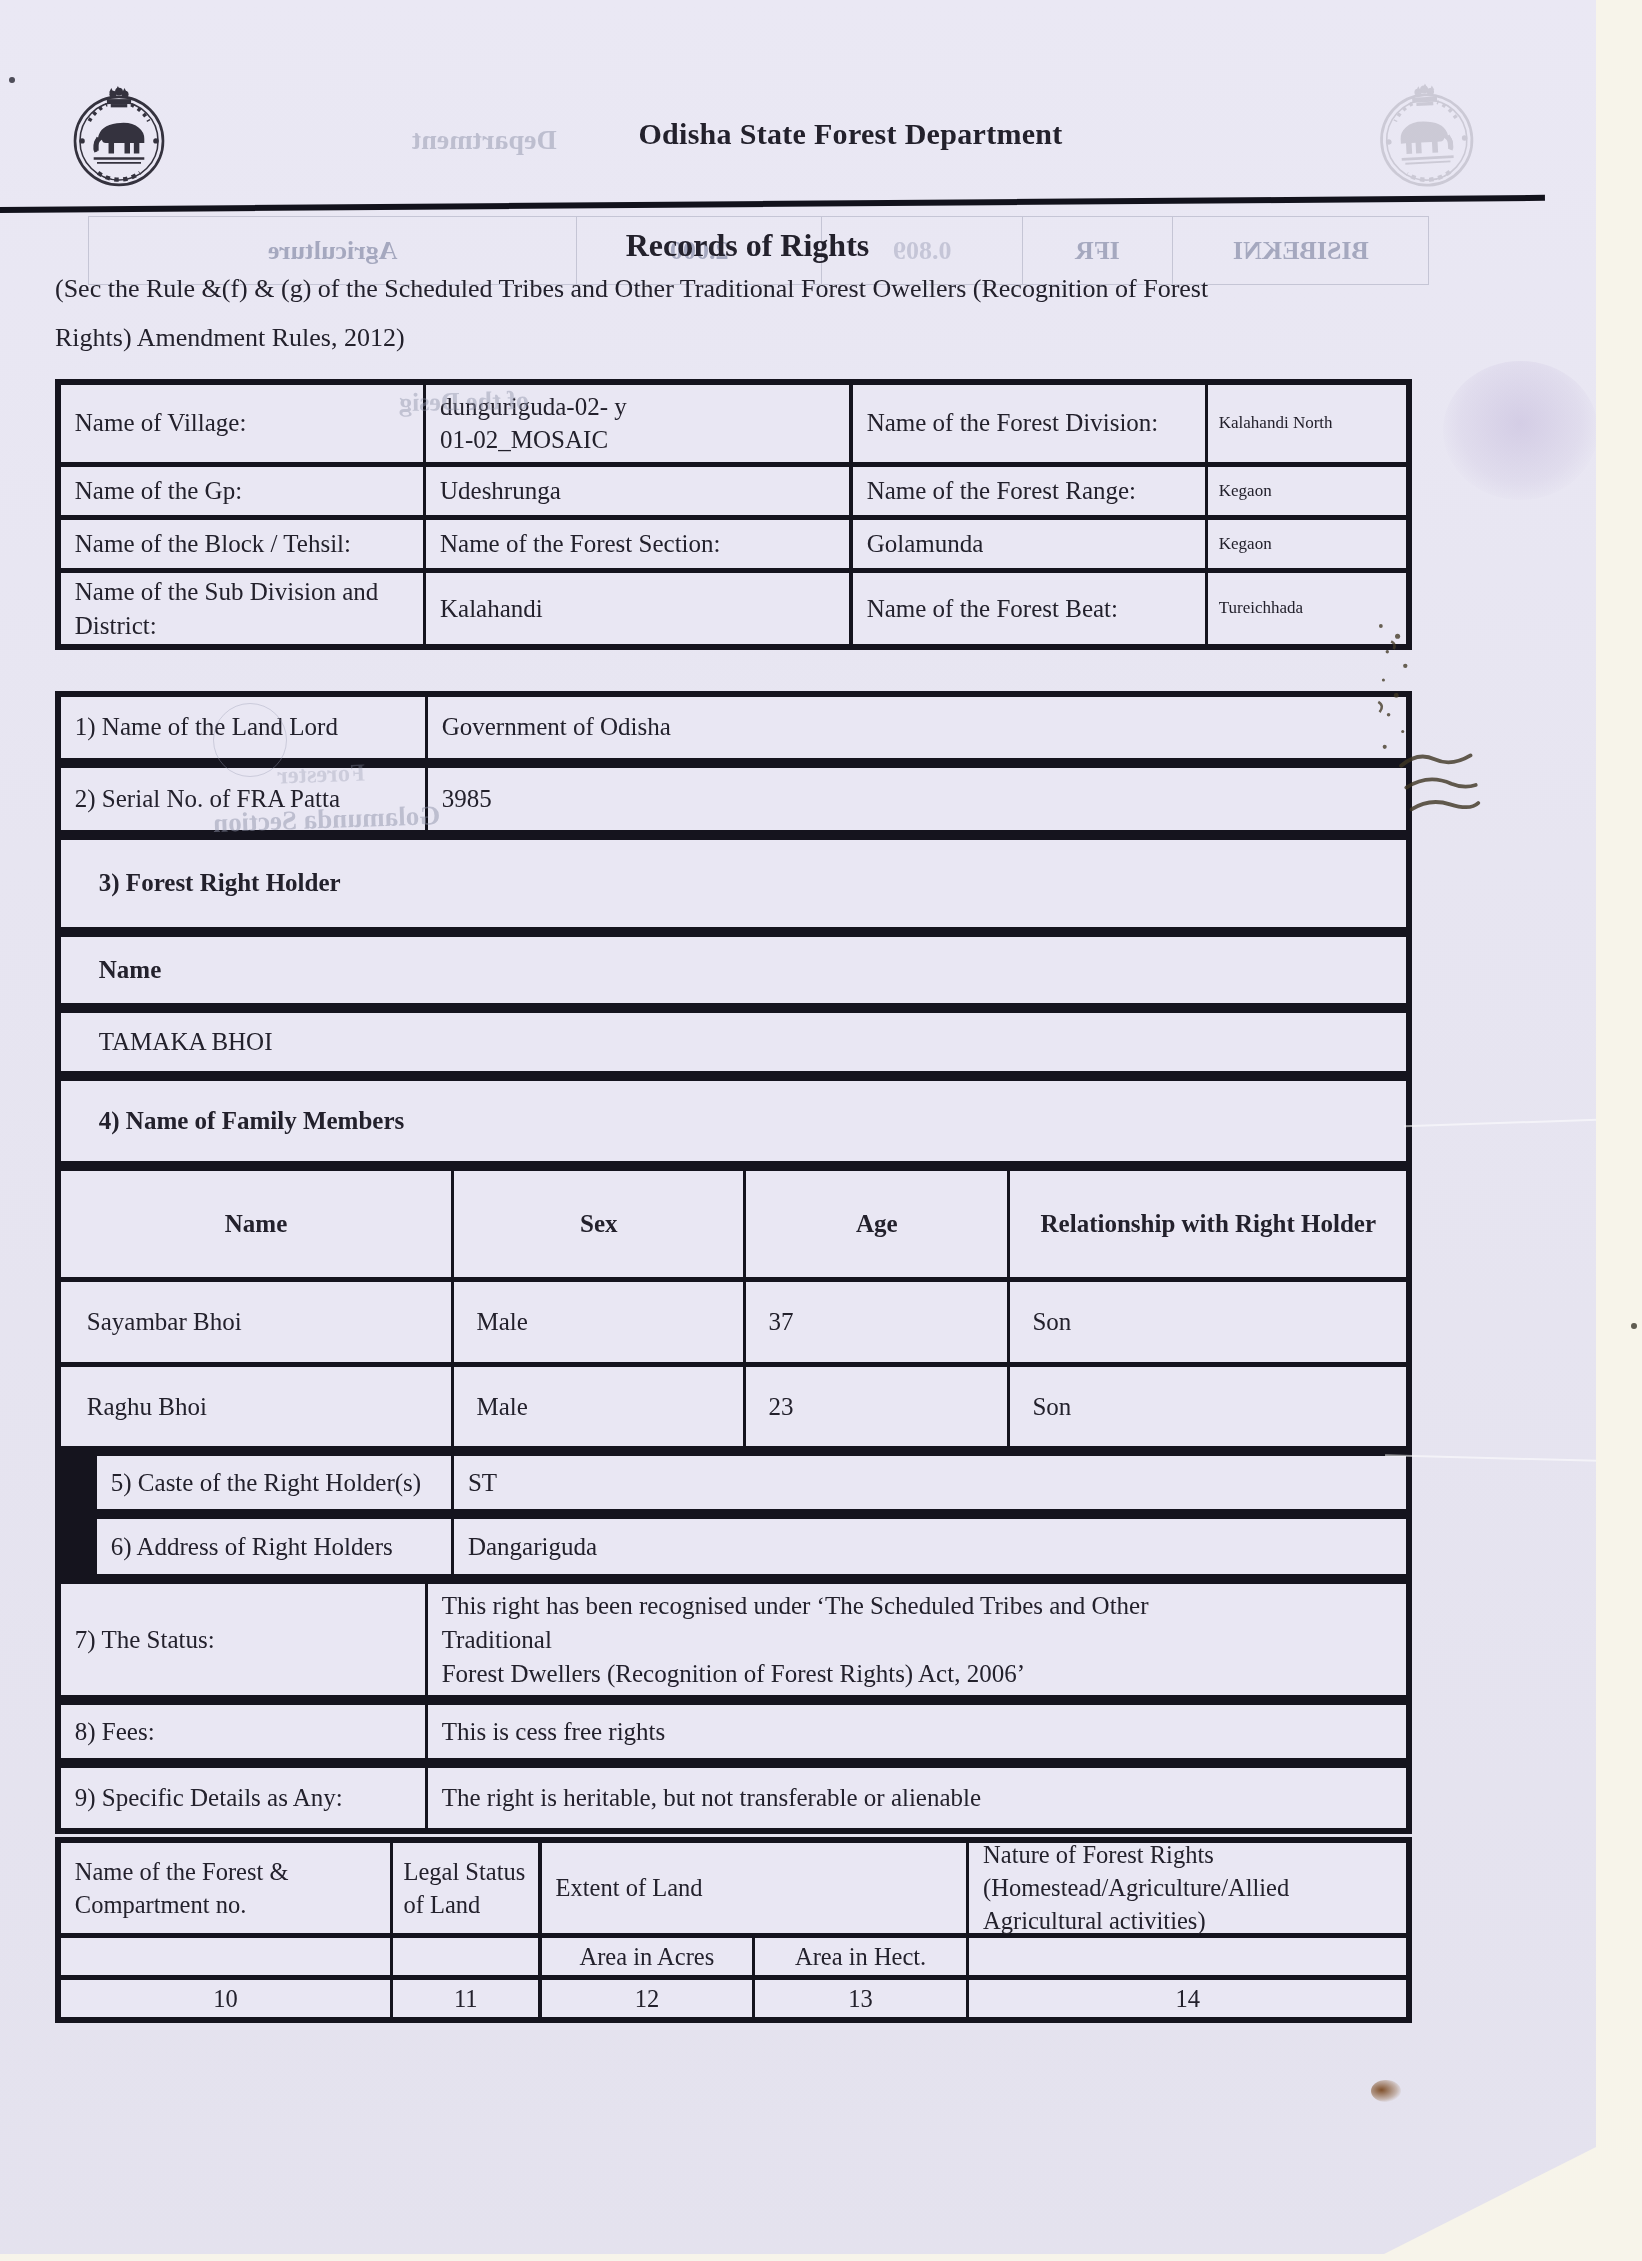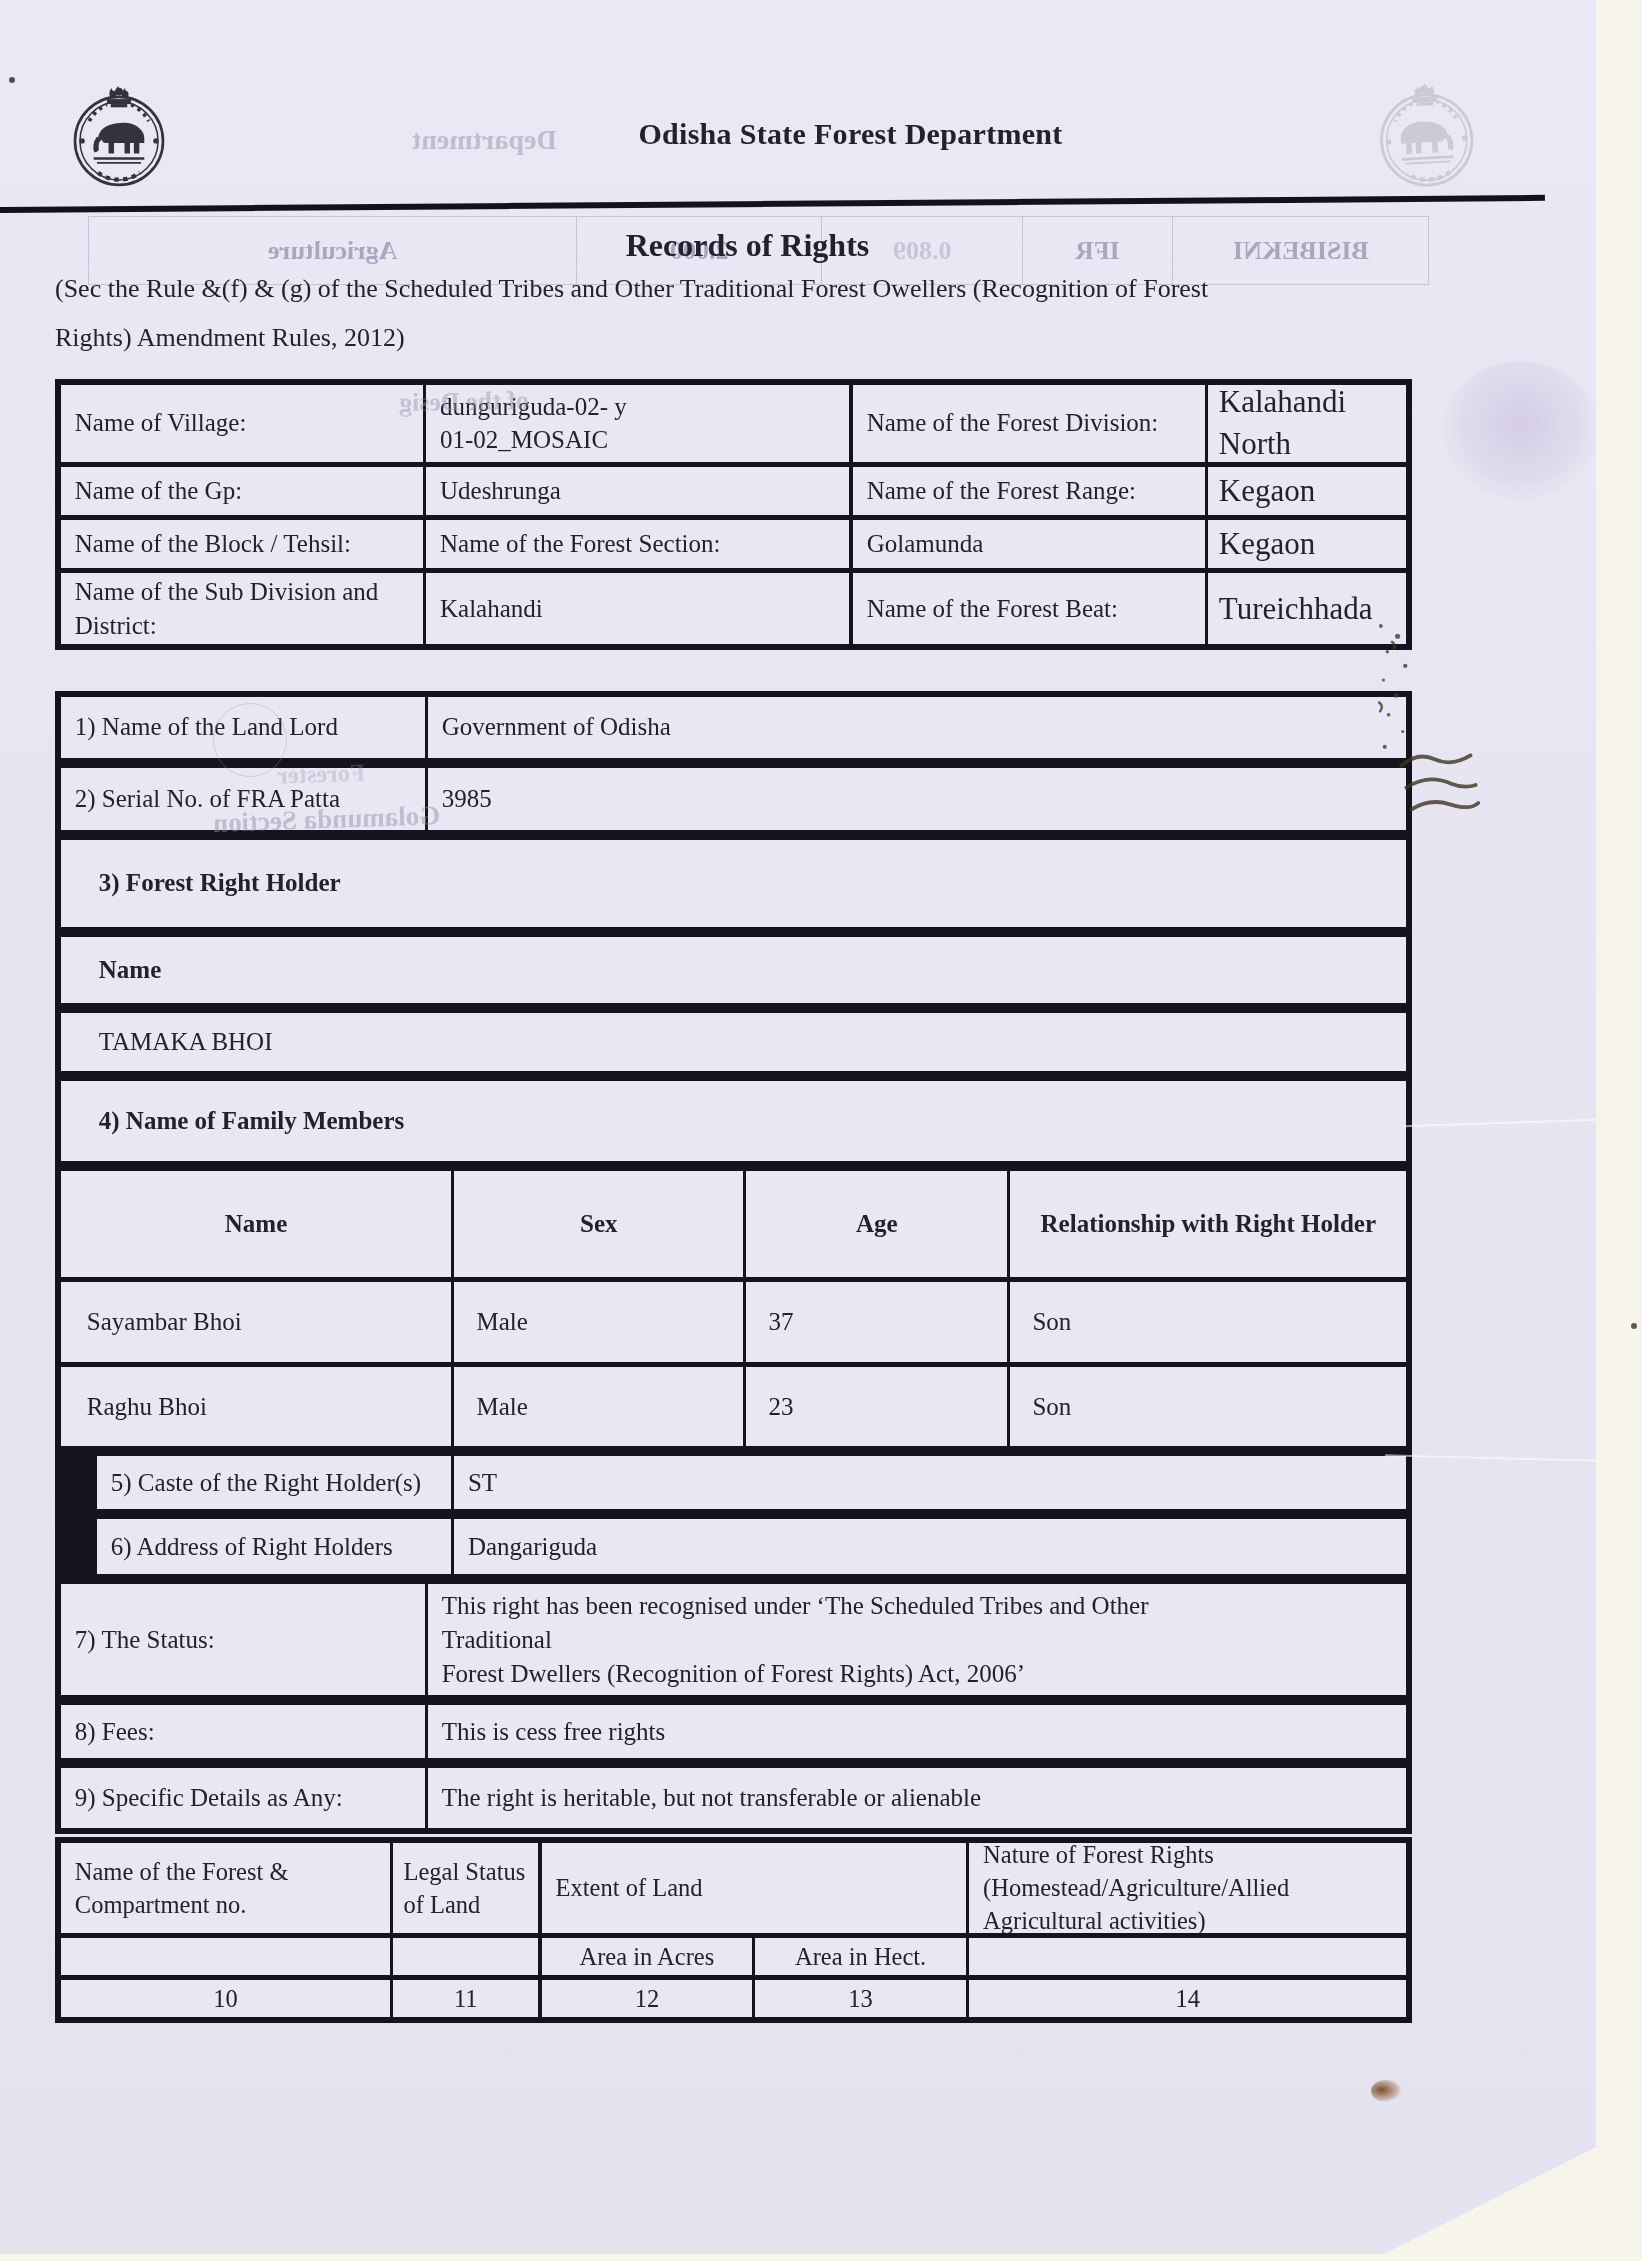--- a/index.html
+++ b/index.html
@@ -48,21 +48,21 @@
   .cell.ctr{justify-content:center;text-align:center;padding:3.9px 6.4px;}
   .cell.bold{font-weight:bold;}
   .preline{white-space:pre-line;}
   .stack{display:flex;flex-direction:column;gap:10px;}
   .row2{display:grid;grid-template-columns:27.1fr 72.9fr;column-gap:3.2px;}
   .rowfull{display:flex;}
   .rowfull .cell{flex:1;padding-left:38px;}
   
   #villageTable .grid{grid-template-columns:27.1fr 31.7fr 26.4fr 14.8fr;
     grid-template-rows:77px 48px 48px 71px;}
-  #villageTable .cell.v4{padding:3.9px 5.2px 3.9px 10.3px;font-size:31px;}
+  #villageTable .cell.v4{padding:3.9px 5.2px 3.9px 10.3px;font-size:17px;}
   
   .family-grid{display:grid;grid-template-columns:29.2fr 21.6fr 19.5fr 29.6fr;
     grid-template-rows:106px 80px 79px;column-gap:3.2px;row-gap:5.2px;background:#15141e;}
   .family-grid .cell.name{padding-left:26px;}
   .family-grid .cell.dat{padding-left:22px;}
   
   #landTable .grid{grid-template-columns:24.7fr 10.9fr 15.8fr 15.8fr 32.8fr;
     grid-template-rows:90px 37px 37px;}
   #landTable .cell{font-size:24.5px;}
   

